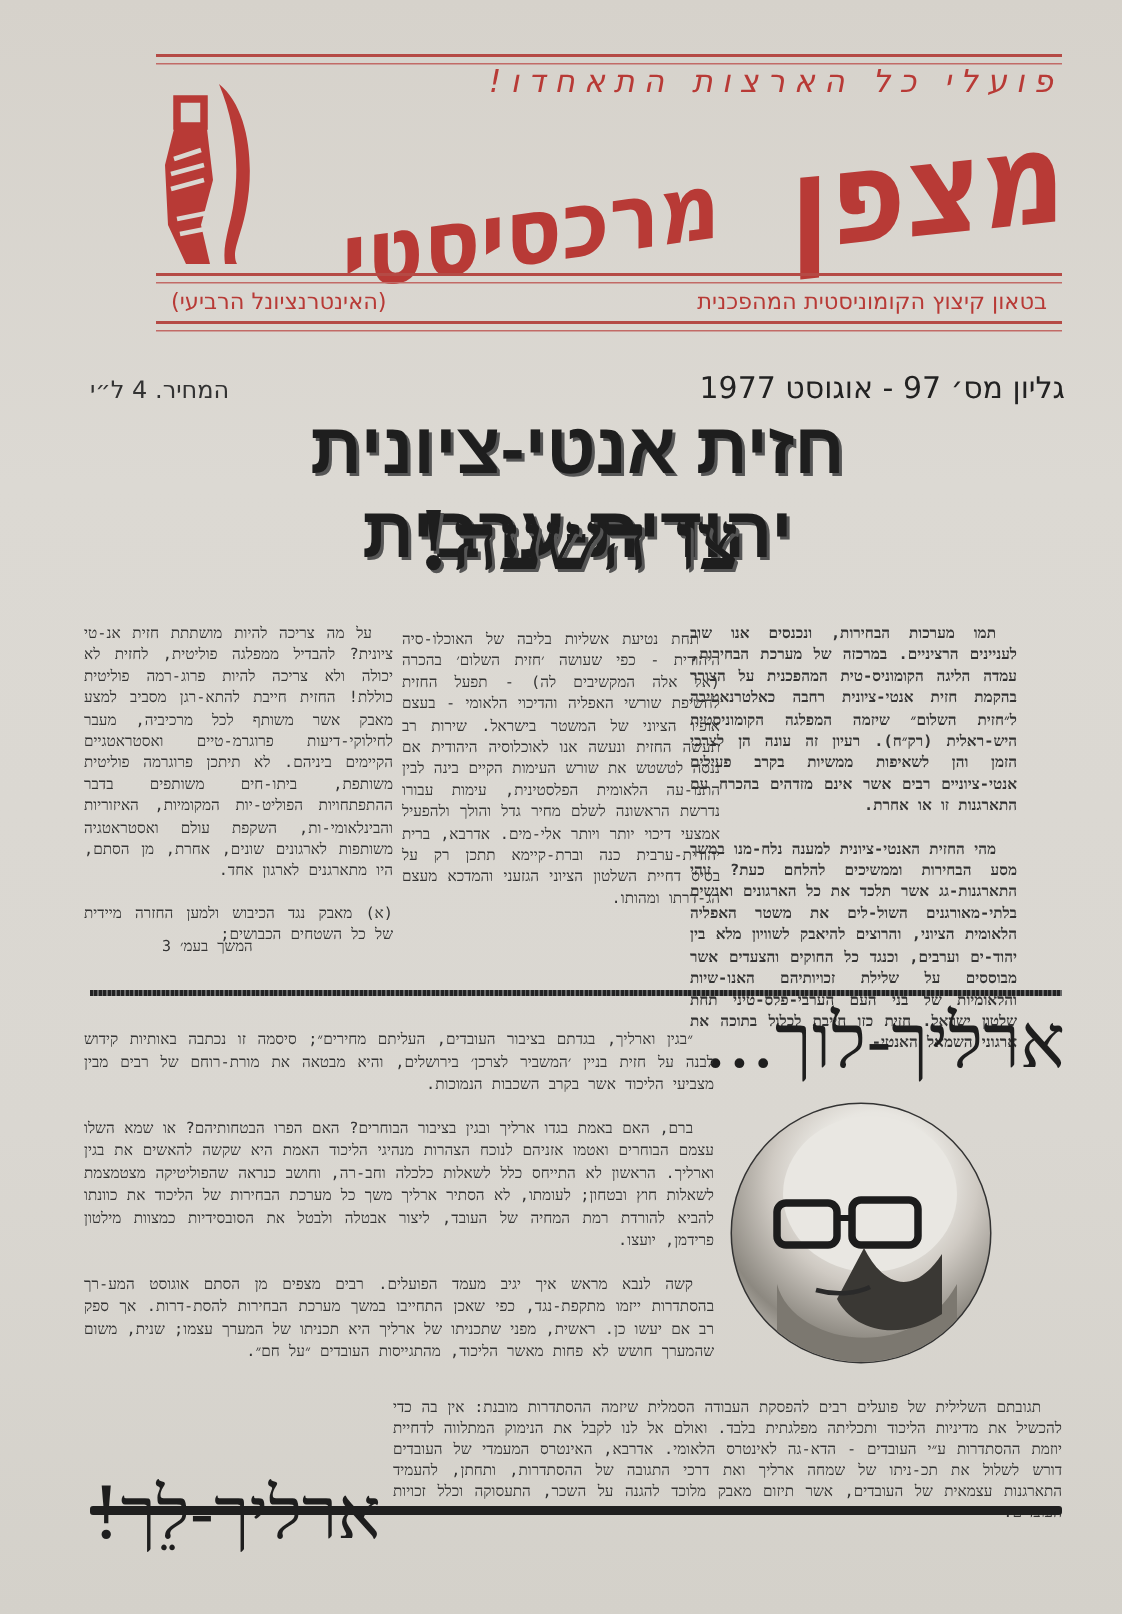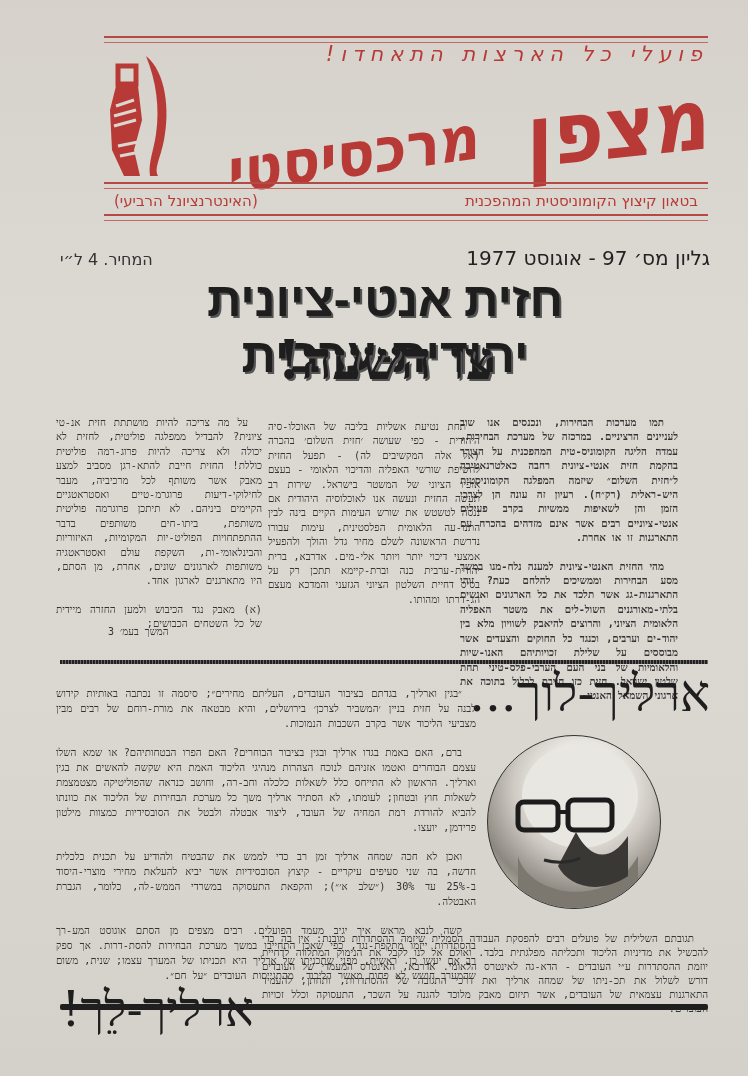--- a/index.html
+++ b/index.html
@@ -146,21 +146,20 @@
   </div>
   <div class="continued">המשך בעמ׳ 3</div>
 
   <div class="hatch-rule" style="left:60px; top:660px; width:648px;"></div>
 
   <div class="erlich-head">ארליך-לוך...</div>
 
   <div class="col" style="left:56px; top:672px; width:420px; line-height:15px;">
     <p>״בגין וארליך, בגדתם בציבור העובדים, העליתם מחירים״; סיסמה זו נכתבה באותיות קידוש לבנה על חזית בניין ׳המשביר לצרכן׳ בירושלים, והיא מבטאה את מורת-רוחם של רבים מבין מצביעי הליכוד אשר בקרב השכבות הנמוכות.</p>
     <p>ברם, האם באמת בגדו ארליך ובגין בציבור הבוחרים? האם הפרו הבטחותיהם? או שמא השלו עצמם הבוחרים ואטמו אזניהם לנוכח הצהרות מנהיגי הליכוד האמת היא שקשה להאשים את בגין וארליך. הראשון לא התייחס כלל לשאלות כלכלה וחב-רה, וחושב כנראה שהפוליטיקה מצטמצמת לשאלות חוץ ובטחון; לעומתו, לא הסתיר ארליך משך כל מערכת הבחירות של הליכוד את כוונתו להביא להורדת רמת המחיה של העובד, ליצור אבטלה ולבטל את הסובסידיות כמצוות מילטון פרידמן, יועצו.</p>
-    <p>ואכן לא חכה שמחה ארליך זמן רב כדי לממש את שהבטיח ולהודיע על תכנית כלכלית חדשה, בה שני סעיפים עיקריים - קיצוץ הסובסידיות אשר יביא להעלאת מחירי מוצרי-היסוד ב-25% עד 30% (״שלב א׳״); והקפאת התעסוקה במשרדי הממש-לה, כלומר, הגברת האבטלה.</p>
     <p>קשה לנבא מראש איך יגיב מעמד הפועלים. רבים מצפים מן הסתם אוגוסט המע-רך בהסתדרות ייזמו מתקפת-נגד, כפי שאכן התחייבו במשך מערכת הבחירות להסת-דרות. אך ספק רב אם יעשו כן. ראשית, מפני שתכניתו של ארליך היא תכניתו של המערך עצמו; שנית, משום שהמערך חושש לא פחות מאשר הליכוד, מהתגייסות העובדים ״על חם״.</p>
   </div>
 
   <div class="portrait">
     <svg width="172" height="172" viewBox="0 0 172 172">
       <ellipse cx="92" cy="60" rx="58" ry="52" fill="#e9e7e2"></ellipse>
       <path d="M30 120 C 40 160, 120 175, 150 120 L 150 172 L 30 172 Z" fill="#7c7870"></path>
       <rect x="30" y="66" width="40" height="28" rx="6" fill="none" stroke="#1c1c1c" stroke-width="5"></rect>
       <rect x="80" y="64" width="44" height="30" rx="6" fill="none" stroke="#1c1c1c" stroke-width="5"></rect>
       <line x1="70" y1="76" x2="80" y2="76" stroke="#1c1c1c" stroke-width="4"></line>

